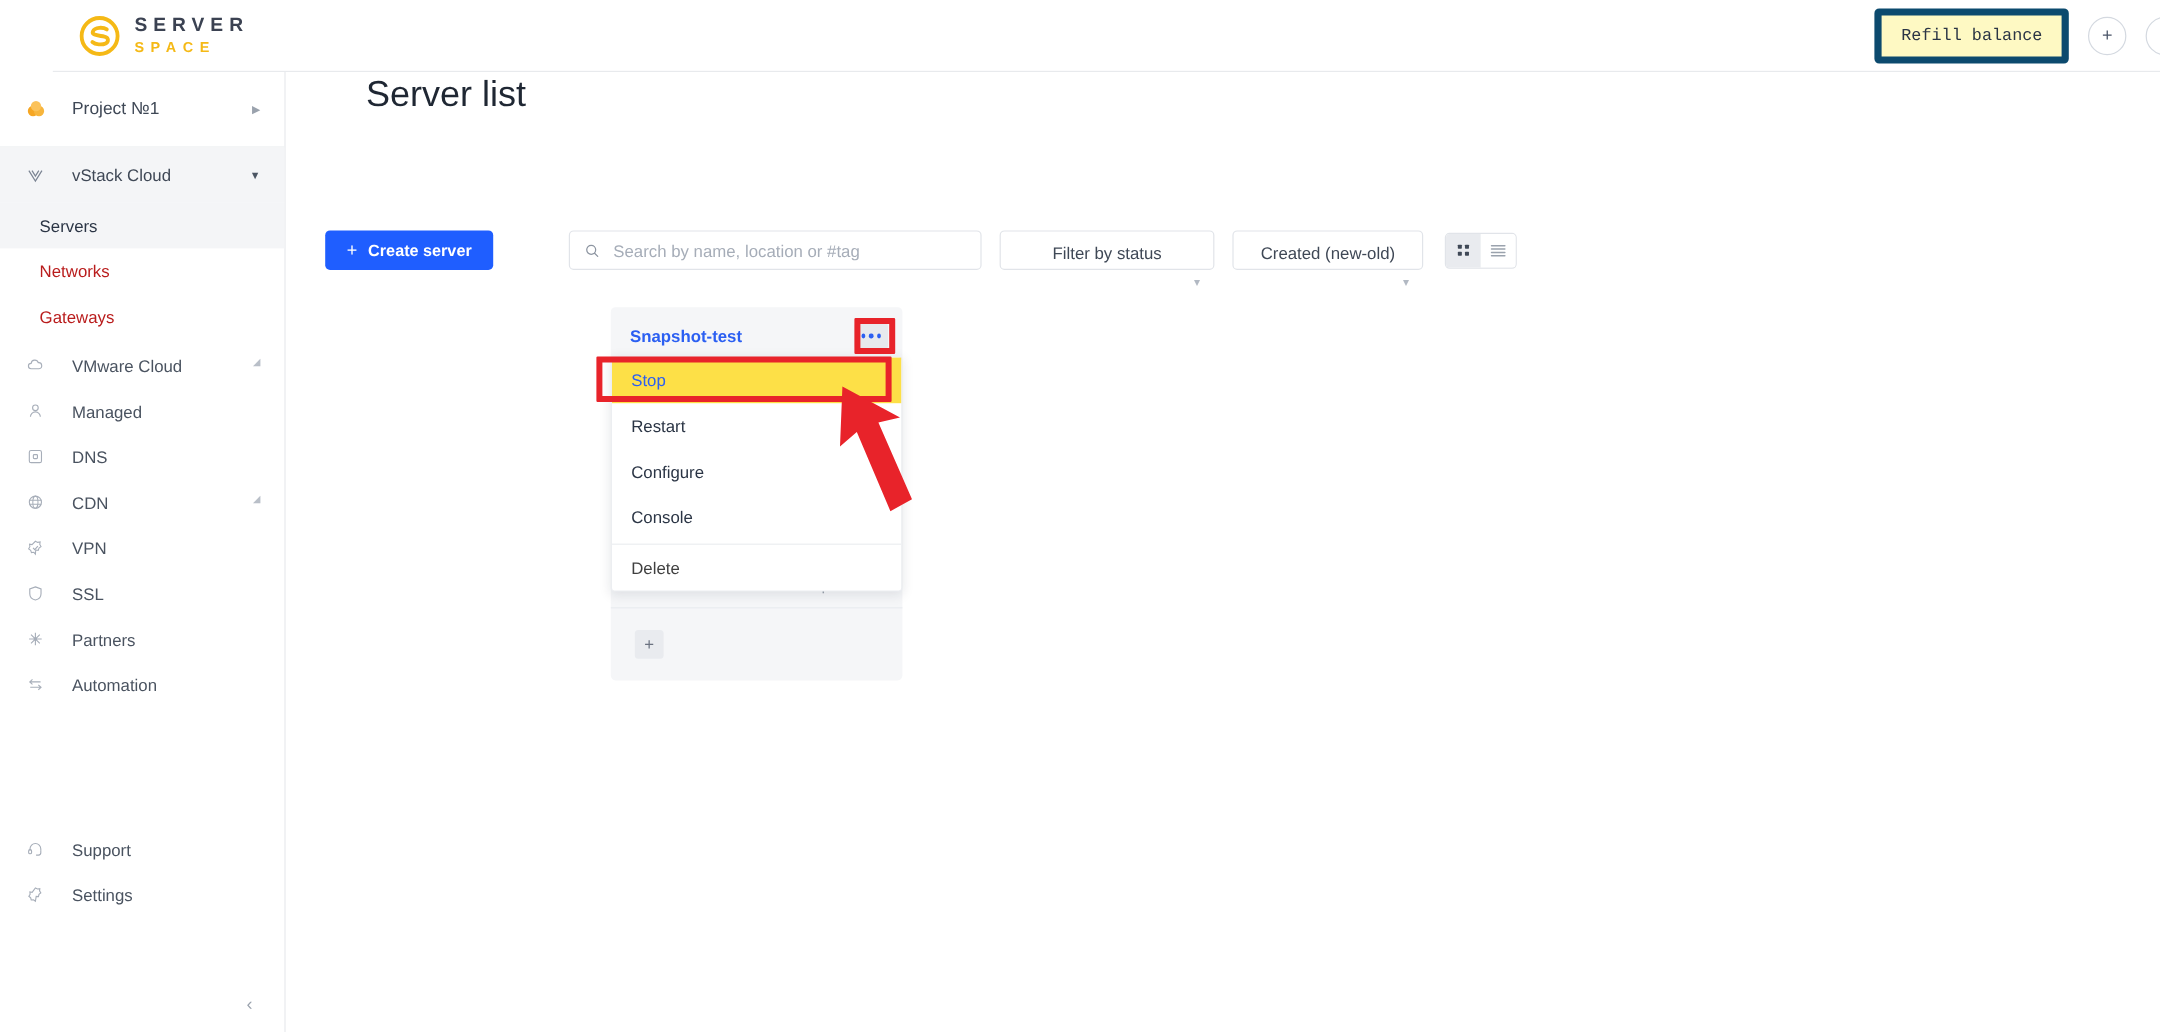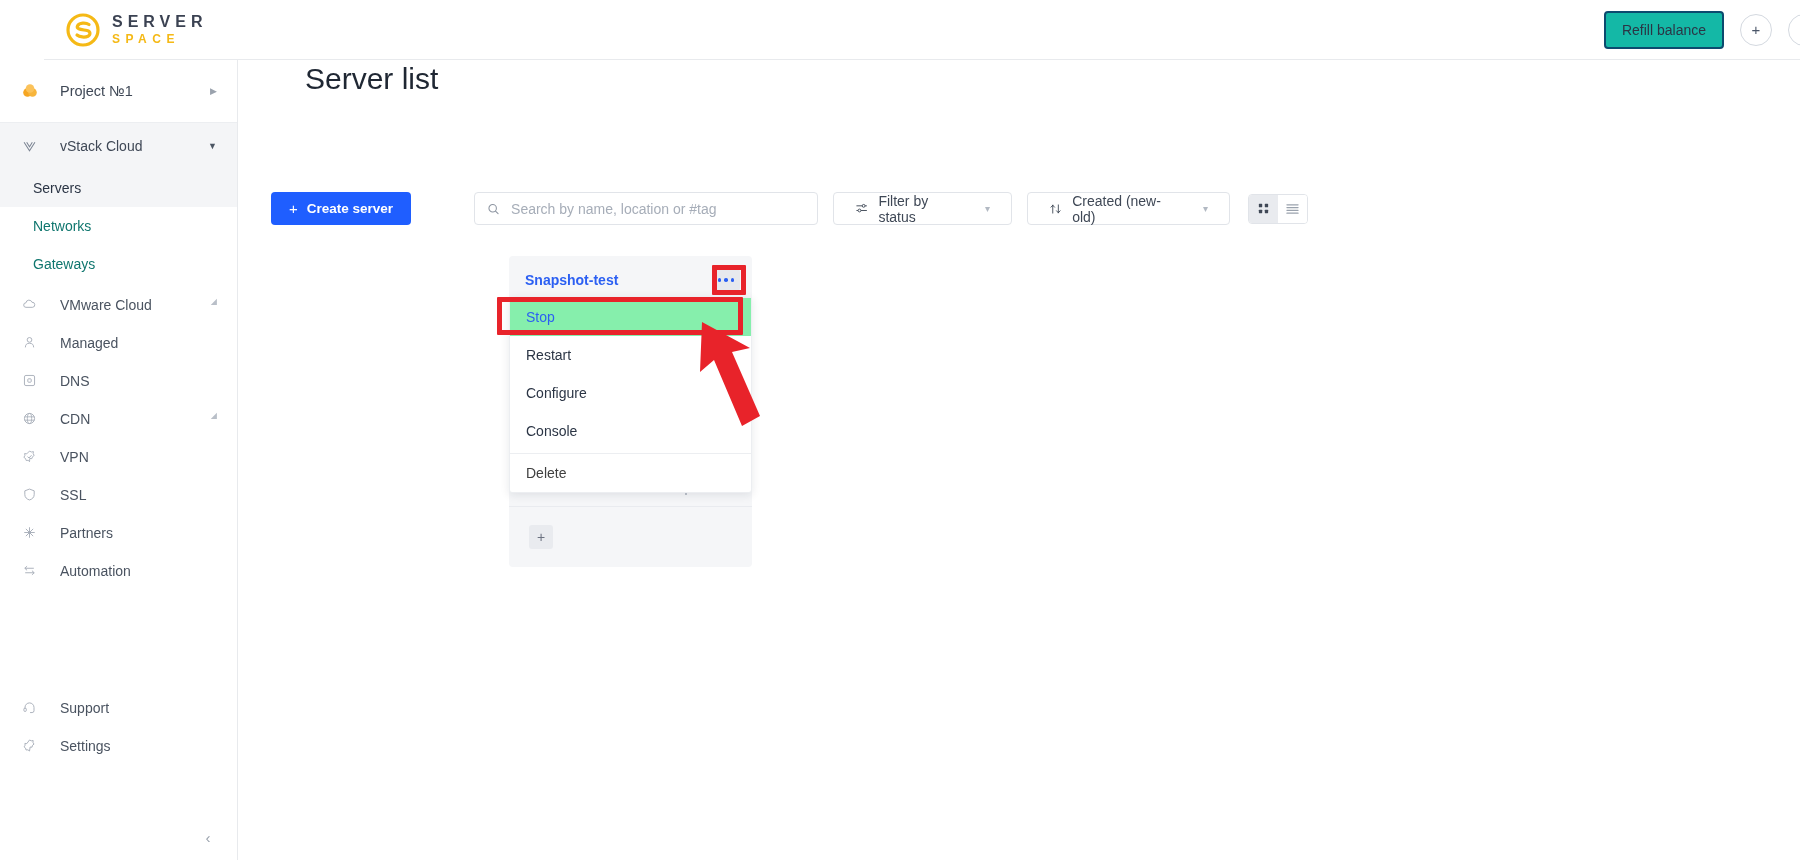--- a/index.html
+++ b/index.html
@@ -28,24 +28,24 @@
   }
   .logo-bot {
     font-size: 12px; font-weight: bold; letter-spacing: 5.5px;
     color: #f5b916; margin-top: 3px;
   }
   .topbar-right {
     margin-left: auto; display: flex; align-items: center;
     gap: 16px; margin-right: 24px;
   }
   .refill-btn {
-    border: 2px solid #0c4a6e; border-radius: 4px;
-    background: #14b8a6; color: #2b3545;
+    border: 6px solid #0c4a6e; border-radius: 4px;
+    background: #fef9c3; color: #2b3545;
     font-size: 14px; padding: 9px 16px; cursor: pointer;
-    font-family: Liberation Sans, sans-serif;
+    font-family: Liberation Mono, monospace;
   }
   .circ-btn {
     width: 32px; height: 32px; border-radius: 50%;
     border: 1px solid #d4d9e0; background: #fff;
     display: flex; align-items: center; justify-content: center;
     color: #4a5568; font-size: 15px; cursor: pointer;
   }
   .circ-btn.avatar { font-size: 13px; font-weight: bold; color: #2b3545; }
 
   
@@ -72,21 +72,21 @@
     display: flex; align-items: center; height: 46px;
     padding: 0 20px 0 22px; cursor: pointer;
     background: #f4f5f7;
   }
   .group-head .ico { width: 17px; flex: 0 0 17px; color: #7c8594; display:flex; }
   .group-head .lbl { margin-left: 21px; font-size: 14px; color: #3f4856; }
   .group-head .arr { margin-left: auto; font-size: 9px; color: #4b5563; }
 
   .subitem {
     display: flex; align-items: center; height: 38px;
-    padding-left: 33px; font-size: 14px; color: #0f766e; cursor: pointer;
+    padding-left: 33px; font-size: 14px; color: #b91c1c; cursor: pointer;
   }
   .subitem.active { background: #f4f5f7; color: #2b3545; }
 
   .navitem {
     display: flex; align-items: flex-start; height: 38px;
     padding: 0 20px 0 22px; cursor: pointer;
   }
   .navitem .ico { width: 17px; flex: 0 0 17px; color: #8b93a0; display:flex; align-items:center; }
   .navitem .lbl { margin-left: 21px; font-size: 14px; color: #4a5360; }
   .navitem .arr { margin-left: auto; font-size: 8px; color: #b9bfc8; }
@@ -126,26 +126,26 @@
   }
   .search-box input {
     border: none; outline: none; font-size: 14px;
     color: #3f4856; width: 100%;
     font-family: "Liberation Sans", sans-serif;
     background: transparent;
   }
   .search-box input::placeholder { color: #a6adb8; }
   .select-box {
     height: 33px; border: 1px solid #e1e4e9; border-radius: 4px;
-    display: flex; align-items: center; padding: 0 21px; gap: 10px;
-    font-size: 14px; color: #3f4856; background: #fff; cursor: pointer;
+    display: flex; align-items: center; padding: 0 11px; gap: 10px;
+    font-size: 14px; color: #3f4856; background: #fff; cursor: pointer; flex-direction: column;
   }
   .select-box .chev { margin-left: auto; color: #b2b9c3; font-size: 10px; padding-left: 16px; }
   .filter-box { margin-left: 15px; width: 179px; }
-  .sort-box { margin-left: 15px; width: 203px; }
+  .sort-box { margin-left: 15px; width: 159px; }
   .viewtoggle {
     margin-left: 18px; display: flex;
     border: 1px solid #e1e4e9; border-radius: 4px; overflow: hidden; height: 30px;
   }
   .vt-btn {
     width: 29px; height: 28px; display: flex;
     align-items: center; justify-content: center; cursor: pointer;
     background: #fff;
   }
   .vt-btn.active { background: #e9ebef; }
@@ -198,21 +198,21 @@
     border: 1px solid #eceef1;
     box-shadow: 0 2px 10px rgba(24,32,48,0.10);
     border-radius: 3px;
     padding: 0;
   }
   .menu-item {
     height: 38px; display: flex; align-items: center;
     padding-left: 16px; font-size: 14px; color: #2b3545;
     cursor: pointer;
   }
-  .menu-item.highlighted { background: #86efac; color: #2b5ff2; }
+  .menu-item.highlighted { background: #fde047; color: #2b5ff2; }
   .menu-item.danger { color: #404040; }
   .menu-div { height: 1px; background: #eceef1; margin: 3px 0 0 0; }
 
   
   .hl-box {
     position: absolute; border: 5px solid #e8232a;
     pointer-events: none; border-radius: 1px;
   }
   .hl-dots { top: 265px; left: 712px; width: 34px; height: 30px; }
   .hl-stop { top: 297px; left: 497px; width: 246px; height: 38px; }

